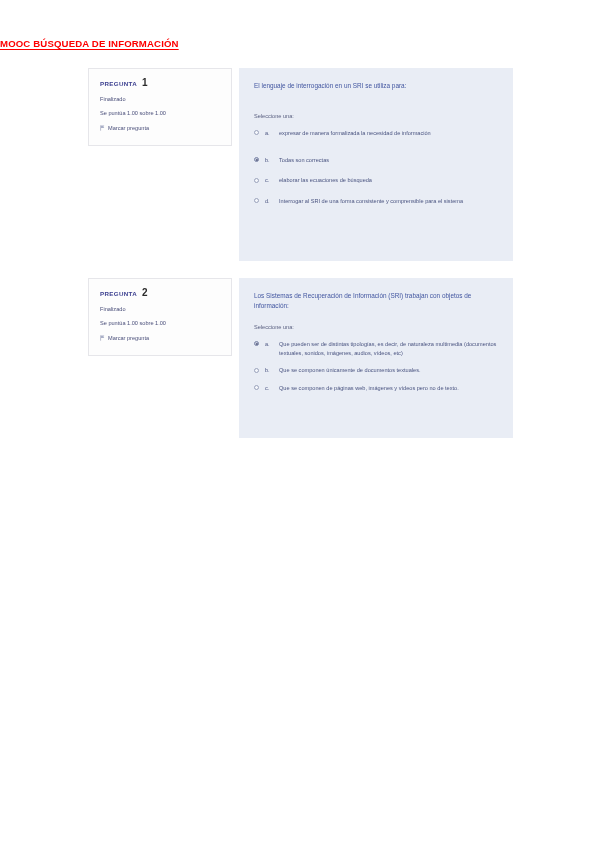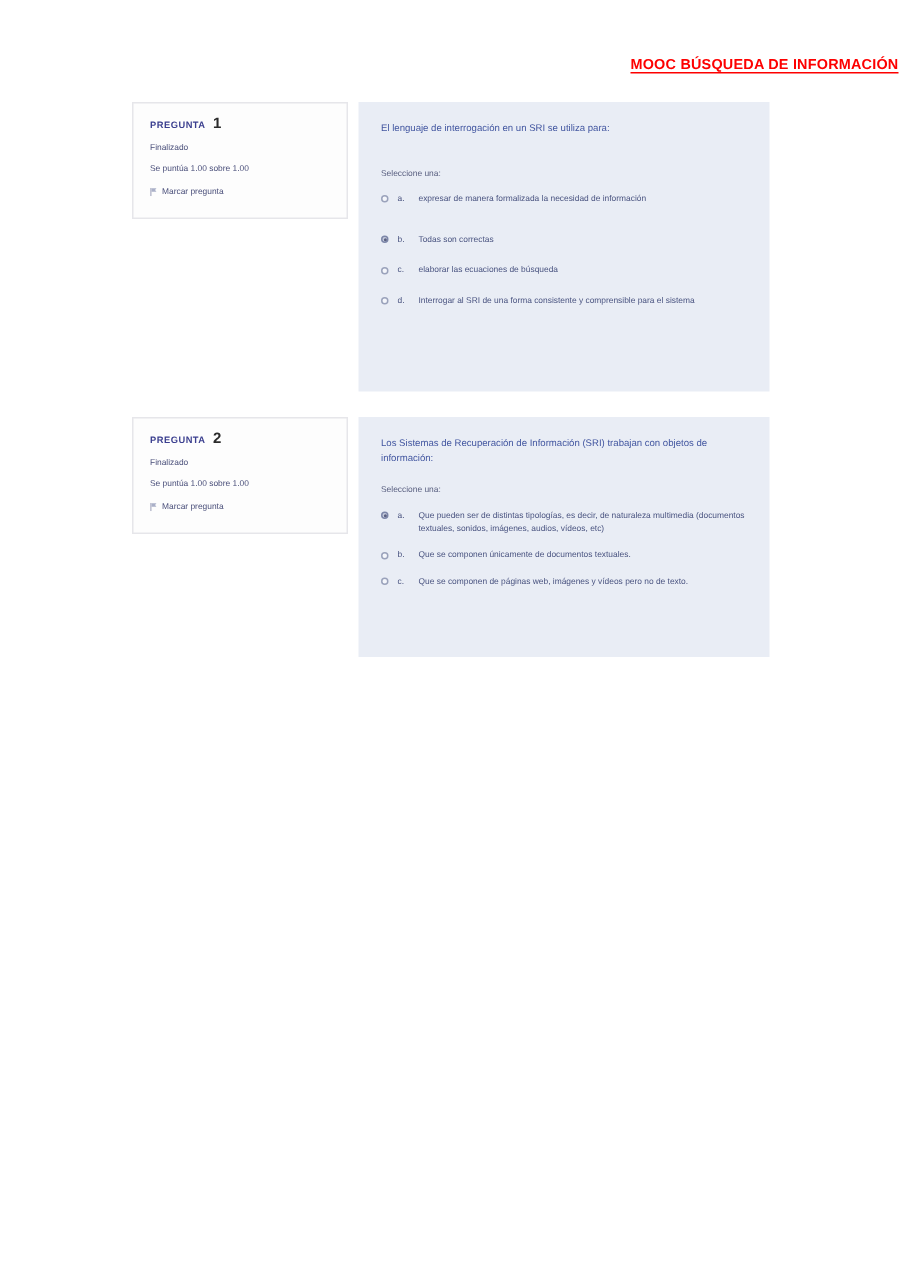--- a/index.html
+++ b/index.html
@@ -24,21 +24,21 @@
     background: #ffffff;
     box-sizing: border-box;
   }
 
   
   .doc-title-wrap {
     position: absolute;
     top: 33px;
     left: 0;
     width: 599px;
-    text-align: right;
+    text-align: left;
   }
   .doc-title {
     display: inline-block;
     color: #fd0000;
     font-size: 9.6px;
     font-weight: bold;
     letter-spacing: 0.15px;
     text-decoration: underline;
     text-underline-offset: 2px;
     font-family: "Liberation Sans", sans-serif;

